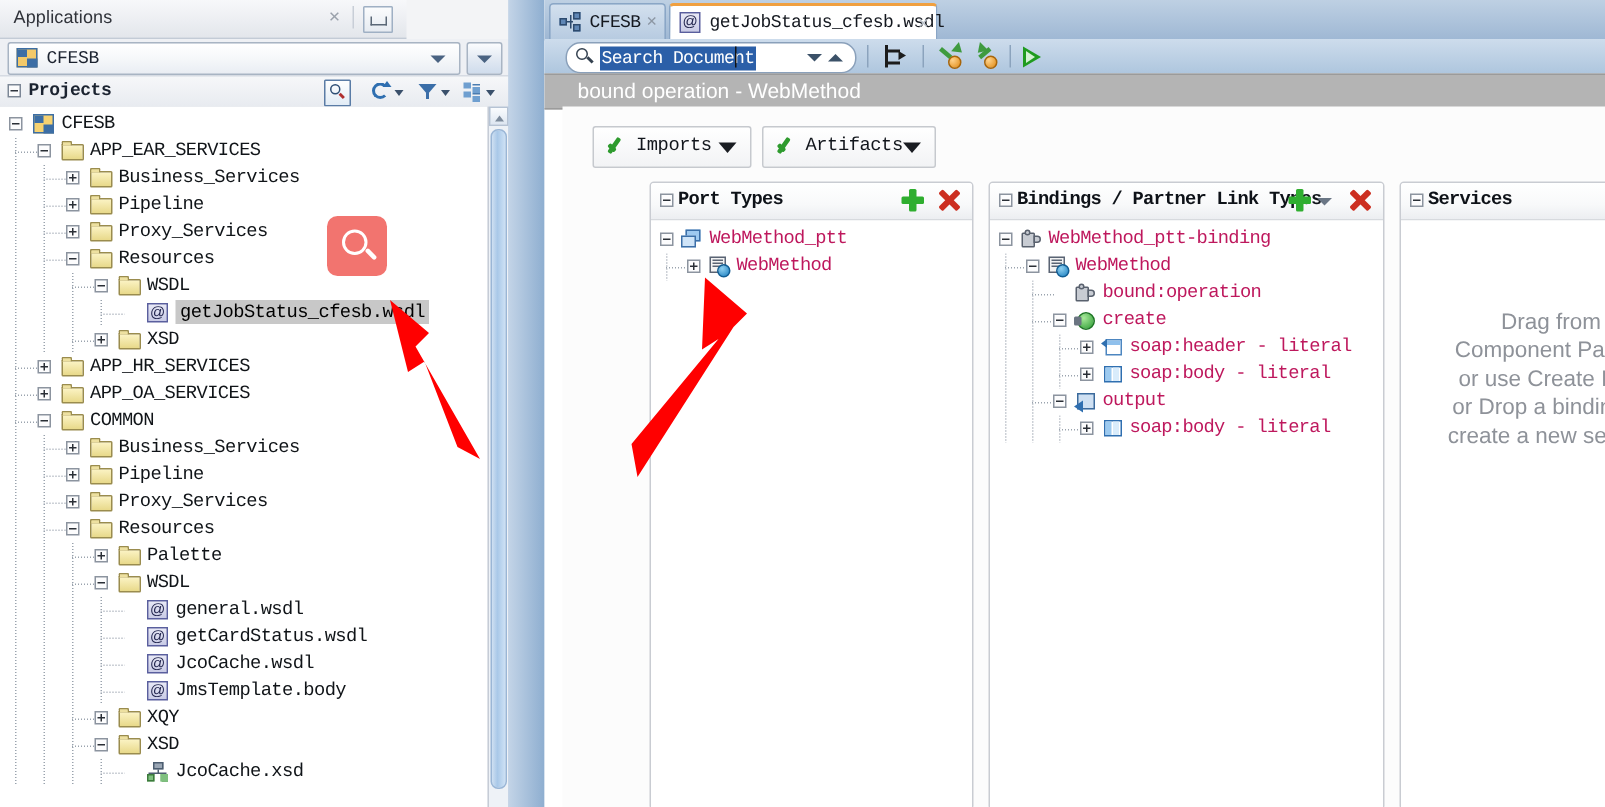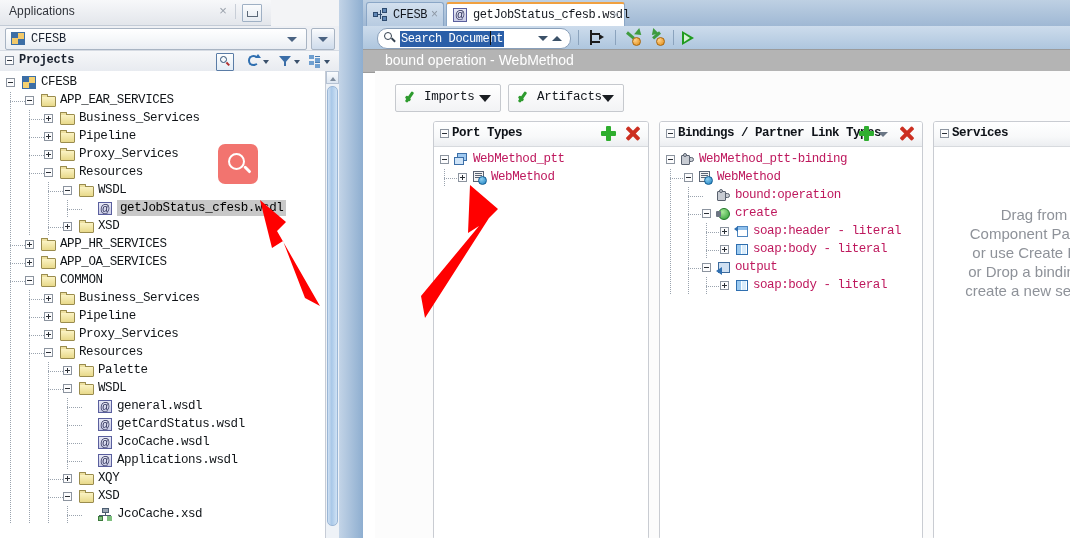--- a/index.html
+++ b/index.html
@@ -597,21 +597,21 @@
             <span class="wsdlico" style="left: 98px;">@</span>
             <span class="lbl" style="left: 117px;">JcoCache.wsdl</span>
           </div>
           <div class="row">
             <span class="gv" style="left: 10px;"></span>
             <span class="gv" style="left: 29px;"></span>
             <span class="gv" style="left: 48px;"></span>
             <span class="gv" style="left: 67px;"></span>
             <span class="gh" style="left: 67px; width: 16px;"></span>
             <span class="wsdlico" style="left: 98px;">@</span>
-            <span class="lbl" style="left: 117px;">Applications.wsdl</span>
+            <span class="lbl" style="left: 117px;">JmsTemplate.body</span>
           </div>
           <div class="row">
             <span class="gv" style="left: 10px;"></span>
             <span class="gv" style="left: 29px;"></span>
             <span class="gv" style="left: 48px;"></span>
             <span class="gh" style="left: 48px; width: 16px;"></span>
             <span class="pm plus" style="left: 63px;"></span>
             <span class="folder" style="left: 79px;"></span>
             <span class="lbl" style="left: 98px;">XQY</span>
           </div>

